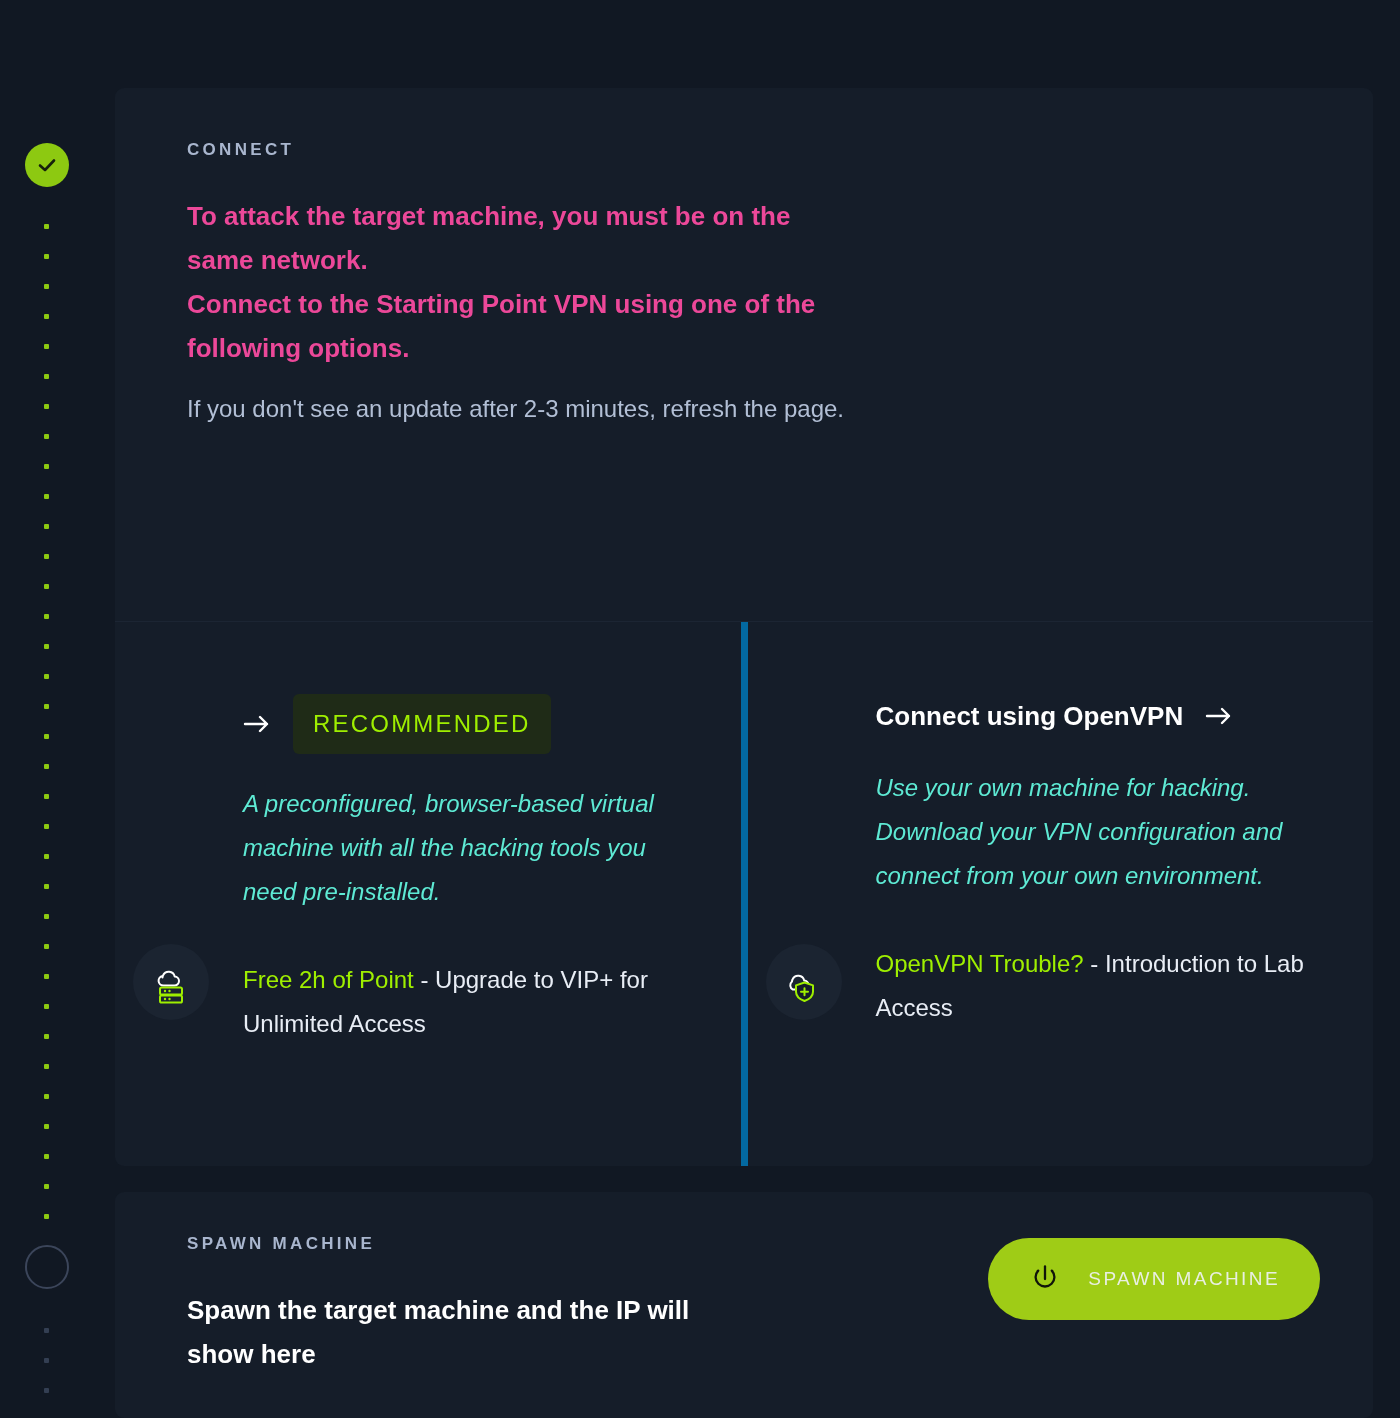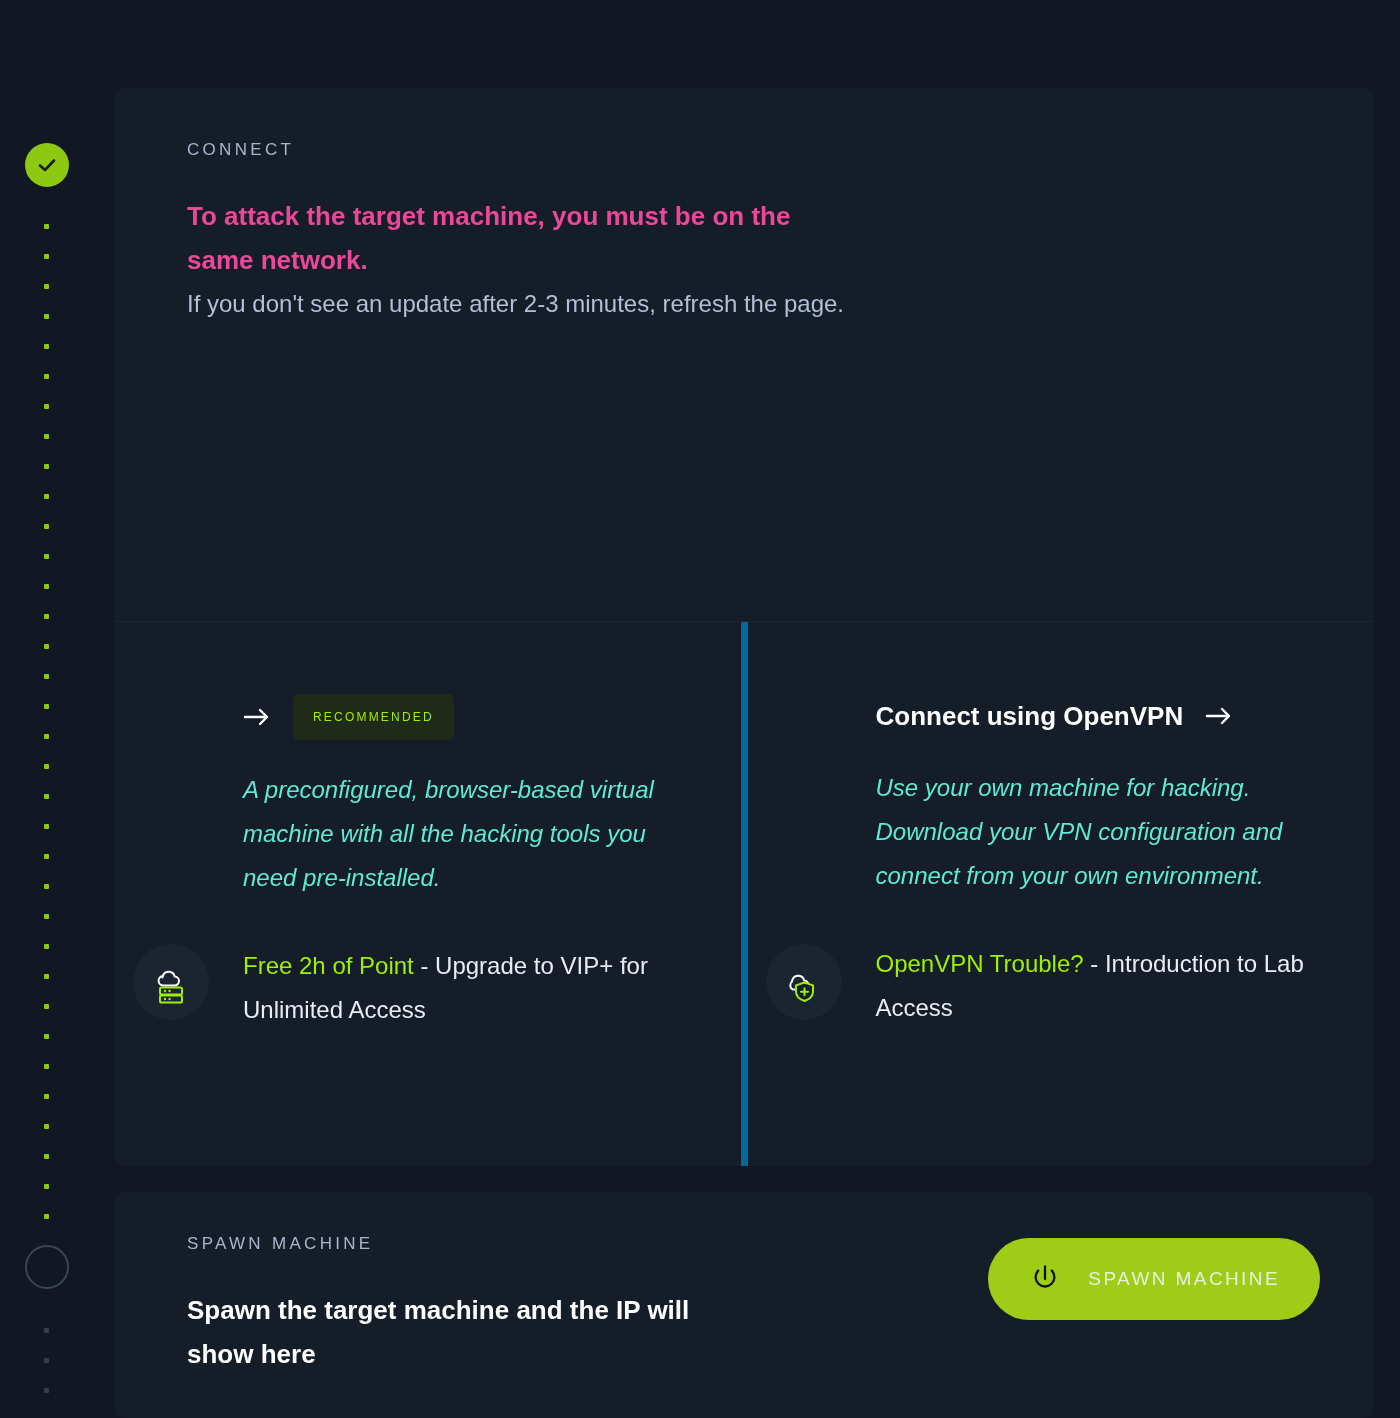--- a/index.html
+++ b/index.html
@@ -74,21 +74,21 @@
     background: #151D29;
     border-radius: 9px;
   }
   .card-connect { top: 88px; height: 1078px; }
   .card-spawn   { top: 1192px; height: 226px; }
 
   .eyebrow {
     font-size: 17px;
     letter-spacing: 3.3px;
     color: #A9B6CE;
-    font-weight: 400;
+    font-weight: 700;
   }
 
   .intro {
     padding: 52px 72px 0 72px;
   }
   .intro-strong {
     font-size: 26px;
     line-height: 44px;
     font-weight: 700;
     color: #ec4899;
@@ -156,21 +156,21 @@
     color: #FFFFFF;
     max-width: 230px;
   }
   .opt-title.wide { max-width: none; }
   .arrow svg { display: block; }
 
   .badge {
     background: #1F2B17;
     border-radius: 6px;
     padding: 16px 20px;
-    font-size: 12px;
+    font-size: 24px;
     letter-spacing: 2.2px;
     color: #9FEF00;
     font-weight: 400;
     white-space: nowrap;
   }
 
   .opt-desc {
     margin-top: 28px;
     font-size: 24px;
     line-height: 44px;
@@ -288,22 +288,23 @@
         <span></span>
     </div>
   </div>
 
   <div class="card card-connect">
 
     <div class="intro">
       <div class="eyebrow">CONNECT</div>
 
       <div class="intro-strong">To attack the target machine, you must be on the same network.</div>
-
-      <div class="intro-muted" style="margin-top:0">If you don't see an update after 2-3 minutes, refresh the page.</div>
+      <div class="intro-strong" style="margin-top:0">Connect to the Starting Point VPN using one of the following options.</div>
+
+      <div class="intro-muted" style="margin-top:17px">If you don't see an update after 2-3 minutes, refresh the page.</div>
     </div>
 
     <div class="hr"></div>
 
     <div class="options">
 
       <div class="opt left">
         <div class="opt-icon">
           <svg width="44" height="44" viewBox="0 0 44 44" fill="none">
             <path d="M13.5 17.5a5.2 5.2 0 0 1 .6-2.3 6.2 6.2 0 0 1 11.6 1.2 4.6 4.6 0 0 1 4.3 4.6 4.6 4.6 0 0 1-4.6 4.6H14.4a4.9 4.9 0 0 1-.9-9.7Z" stroke="#FFFFFF" stroke-width="2" stroke-linejoin="round"></path>

